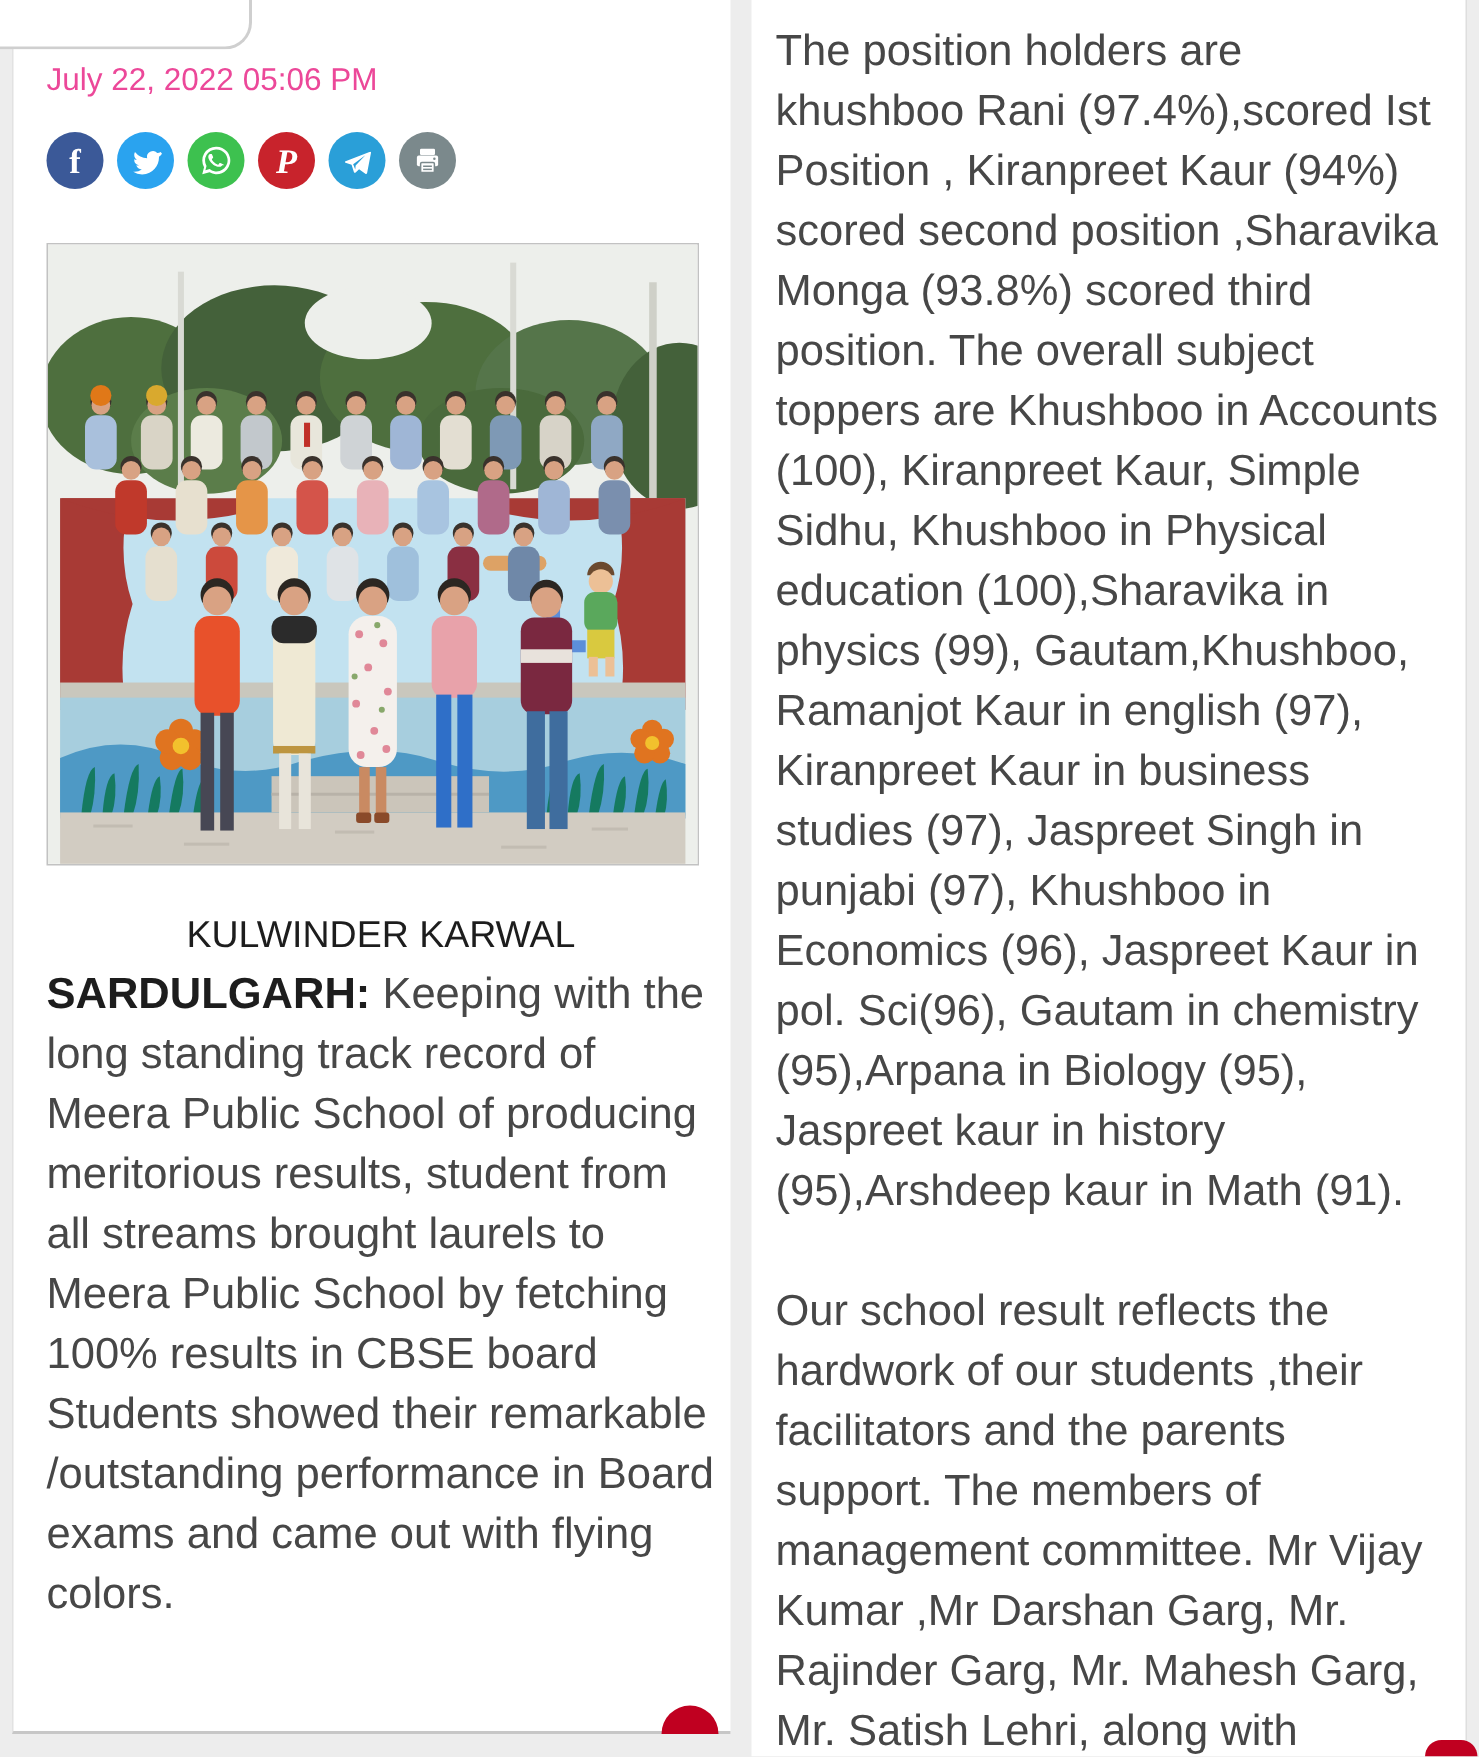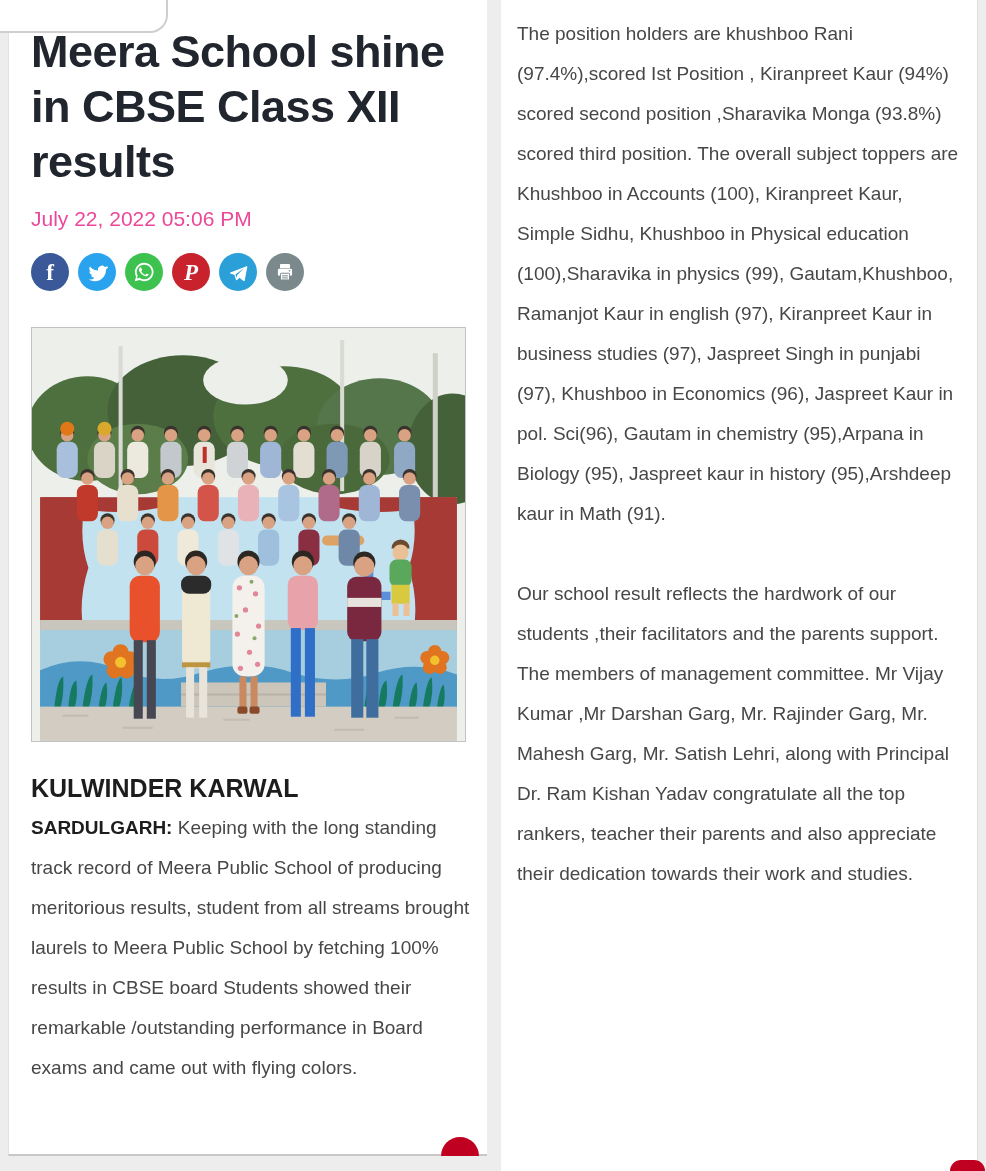--- a/index.html
+++ b/index.html
@@ -35,38 +35,37 @@
   .share-btn .ltr{font-family:"Liberation Serif","DejaVu Serif",serif;
     font-weight:700;font-size:23px;line-height:1;}
   .share-btn .ltr.italic{font-style:italic;}
   .share-btn svg{display:block;}
 
   .photo-frame{
     margin-top:36px;width:433px;border:1px solid #c2c2c2;background:#fff;
   }
   .photo-frame svg{display:block;width:100%;height:auto;}
 
-  .author{font-size:25px;font-weight:700;color:#1d1d1d;line-height:40px;margin-top:26px;}
-  .body-text{font-size:19px;line-height:40px;color:#474747;margin:0;}
+  .author{font-size:25px;font-weight:400;color:#1d1d1d;line-height:40px;margin-top:26px;text-align:center;}
+  .body-text{font-size:29px;line-height:40px;color:#474747;margin:0;}
   .body-text b{color:#1d1d1d;margin-top:28px;}
   .card-right .body-text + .body-text{margin-top:40px;}
 
   .fab{position:absolute;background:#c00020;border-radius:50px 50px 0 0;z-index:6;}
   .fab-left{left:441px;top:1137px;width:38px;height:19px;}
   .fab-right{right:1px;bottom:0;width:35px;height:11px;}
 </style>
 </head>
 <body>
 
 <div class="tab-corner"></div>
 
 <div class="card card-left">
   <div class="card-left-inner">
 
-    <h1 class="headline">Meera School shine in CBSE Class XII results</h1>
 
     <div class="date">July 22, 2022 05:06 PM</div>
 
     <div class="share-row">
       <div class="share-btn" style="background-color: rgb(59, 89, 152);">
         <span class="ltr">f</span>
       </div>
       <div class="share-btn" style="background-color: rgb(42, 163, 239);">
         <svg width="21" height="21" viewBox="0 0 24 24">
           <path fill="#fff" d="M23 4.9c-.8.4-1.7.7-2.6.8a4.5 4.5 0 0 0-7.7 4.1A12.8 12.8 0 0 1 3.4 5a4.5 4.5 0 0 0 1.4 6 4.4 4.4 0 0 1-2-.5v.1a4.5 4.5 0 0 0 3.6 4.4 4.6 4.6 0 0 1-2 .1 4.5 4.5 0 0 0 4.2 3.1A9 9 0 0 1 2 20a12.7 12.7 0 0 0 6.9 2c8.3 0 12.8-6.9 12.8-12.8v-.6c.9-.6 1.6-1.4 2.3-2.3z"></path>

